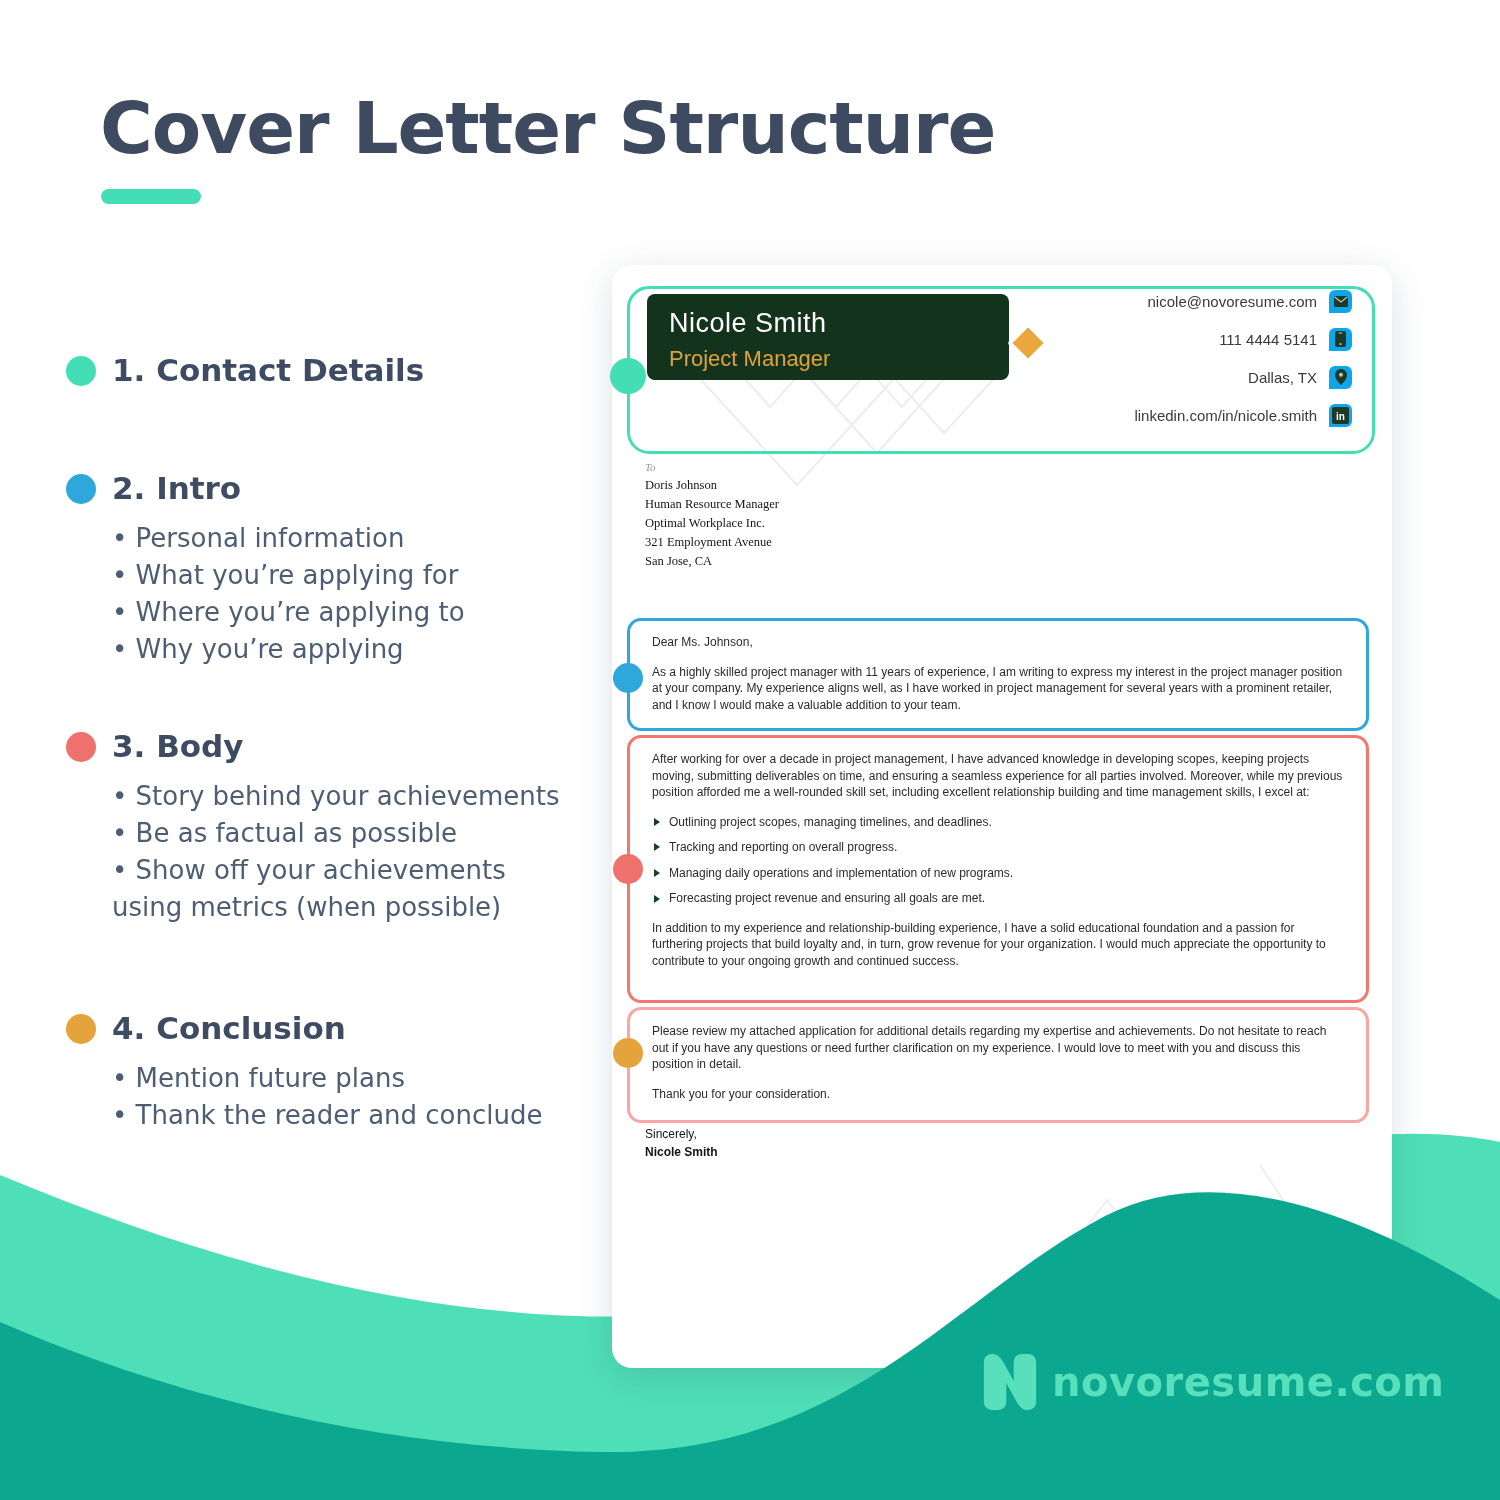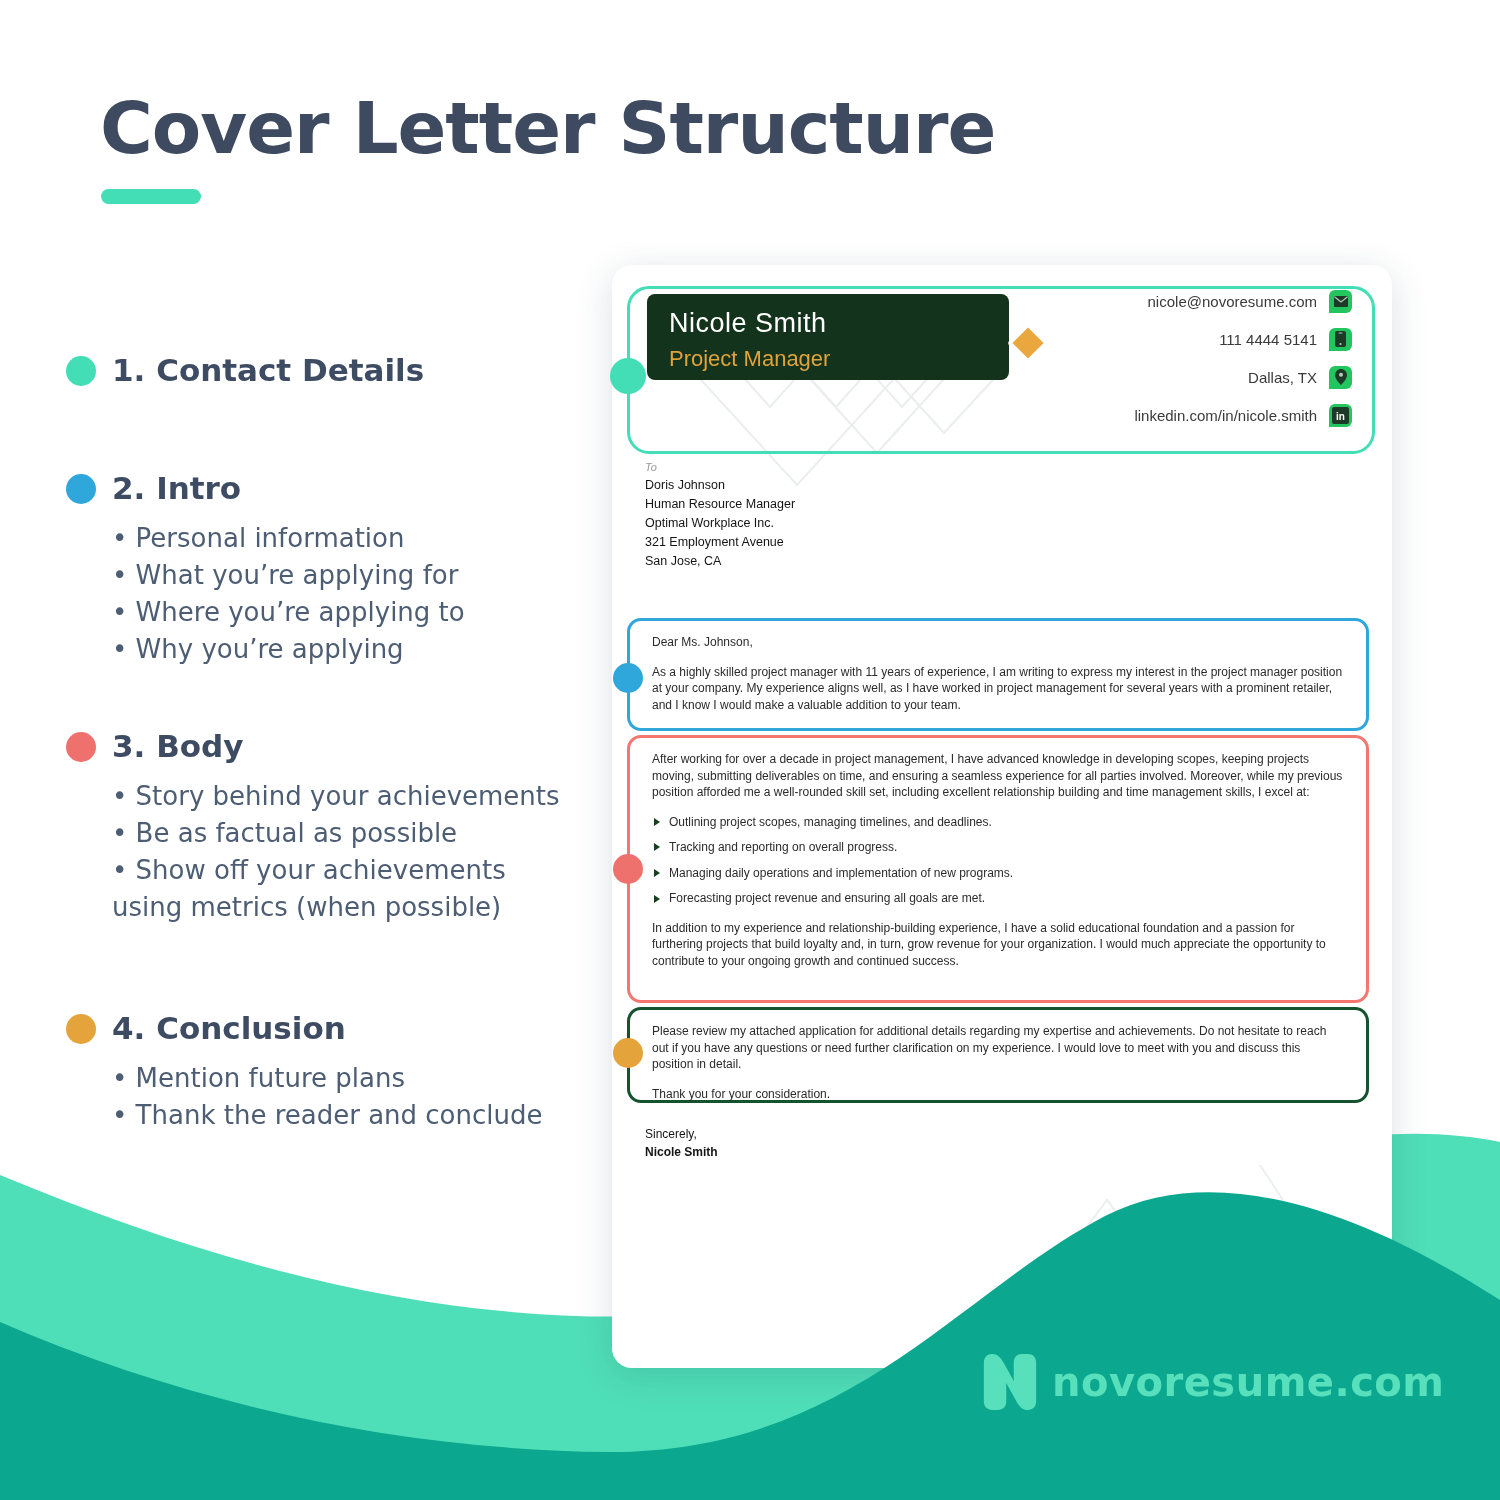--- a/index.html
+++ b/index.html
@@ -42,34 +42,34 @@
   .name-card{position:absolute;left:17px;top:5px;width:362px;height:86px;background:#14331C;
              border-radius:8px;padding:14px 0 0 22px;box-sizing:border-box;}
   .person-name{color:#ffffff;font-size:27px;letter-spacing:.5px;}
   .person-role{color:#E0A33B;font-size:22px;margin-top:7px;}
   .gold-diamond{position:absolute;left:366px;top:34px;width:22px;height:22px;background:#E9A73D;
                 border:4px solid #fff;border-radius:4px;transform:rotate(45deg);}
   .contact-col{position:absolute;right:20px;top:0;}
   .contact-row{display:flex;align-items:center;justify-content:flex-end;gap:12px;height:24px;
                margin-bottom:14px;}
   .contact-text{font-size:15px;color:#3A3A3A;}
-  .icon-tile{width:23px;height:23px;background:#22c55e;border-radius:6px 6px 6px 0;
+  .icon-tile{width:23px;height:23px;background:#0ea5e9;border-radius:6px 6px 6px 0;
              display:flex;align-items:center;justify-content:center;flex:0 0 auto;}
 
   
-  .to-block{position:absolute;left:33px;top:196px;}
+  .to-block{position:absolute;left:33px;top:196px;font-family:Liberation Serif, serif;}
   .to-label{font-size:11px;font-style:italic;color:#999;}
   .to-lines{margin-top:3px;font-size:12.5px;line-height:19px;color:#141414;}
 
   
   .letter-box{position:absolute;left:15px;width:742px;box-sizing:border-box;border-radius:14px;
               padding:13px 22px;font-size:12px;line-height:1.38;color:#2B2B2B;}
   .box-blue{top:353px;height:113px;border:3px solid #2FA7DB;}
   .box-red{top:470px;height:268px;border:3px solid #F3776F;}
-  .box-orange{top:742px;height:96px;border:3px solid #14532d;}
+  .box-orange{top:742px;height:116px;border:3px solid #fca5a5;}
   .box-dot{position:absolute;left:-17px;width:30px;height:30px;border-radius:50%;}
   .letter-par{margin:0;}
   .salutation{margin-bottom:13px;}
   .body-bullets{margin:13px 0 13px 2px;}
   .body-bullet{display:flex;align-items:center;margin-bottom:9px;}
   .tri{width:0;height:0;border-left:6px solid #16401E;border-top:4px solid transparent;
        border-bottom:4px solid transparent;margin-right:9px;flex:0 0 auto;}
   .gap-top{margin-top:13px;}
 
   .signoff{position:absolute;left:33px;top:860px;font-size:12px;line-height:18px;color:#141414;}

